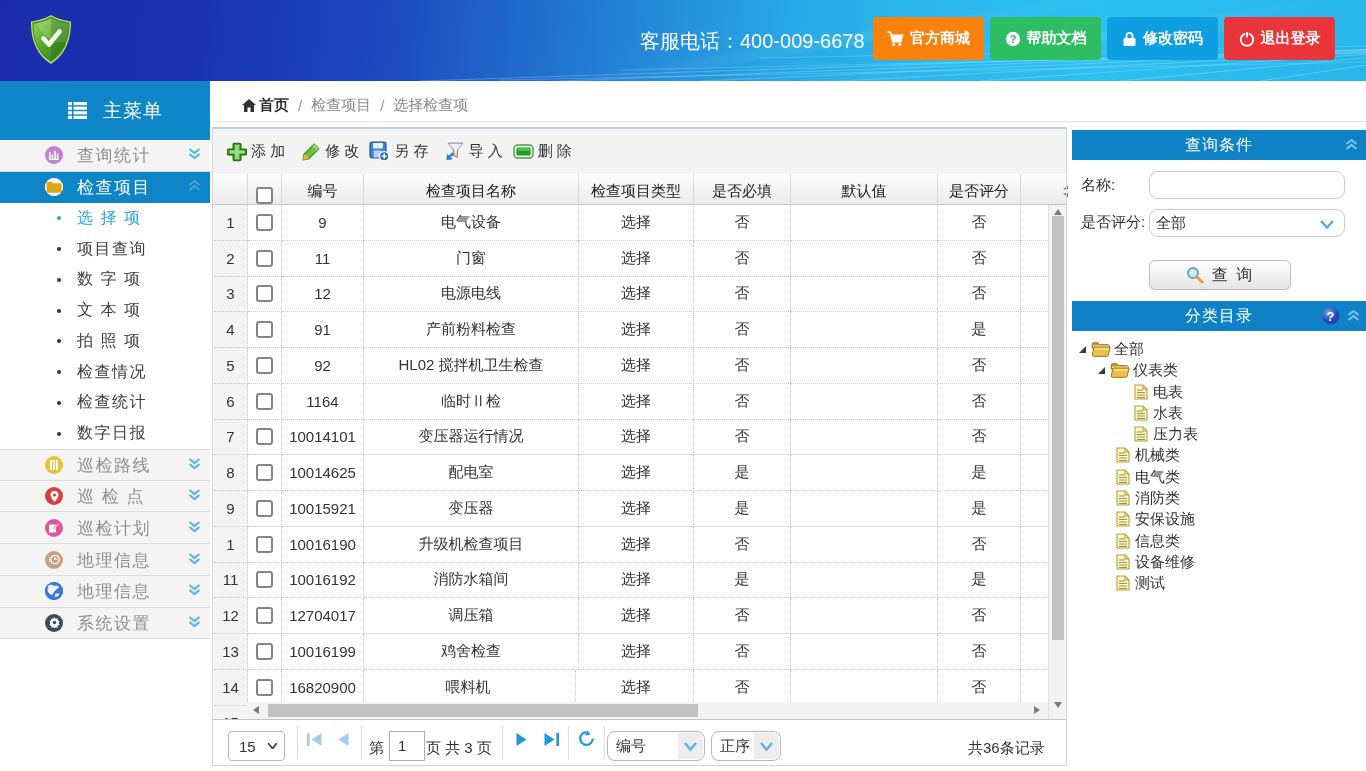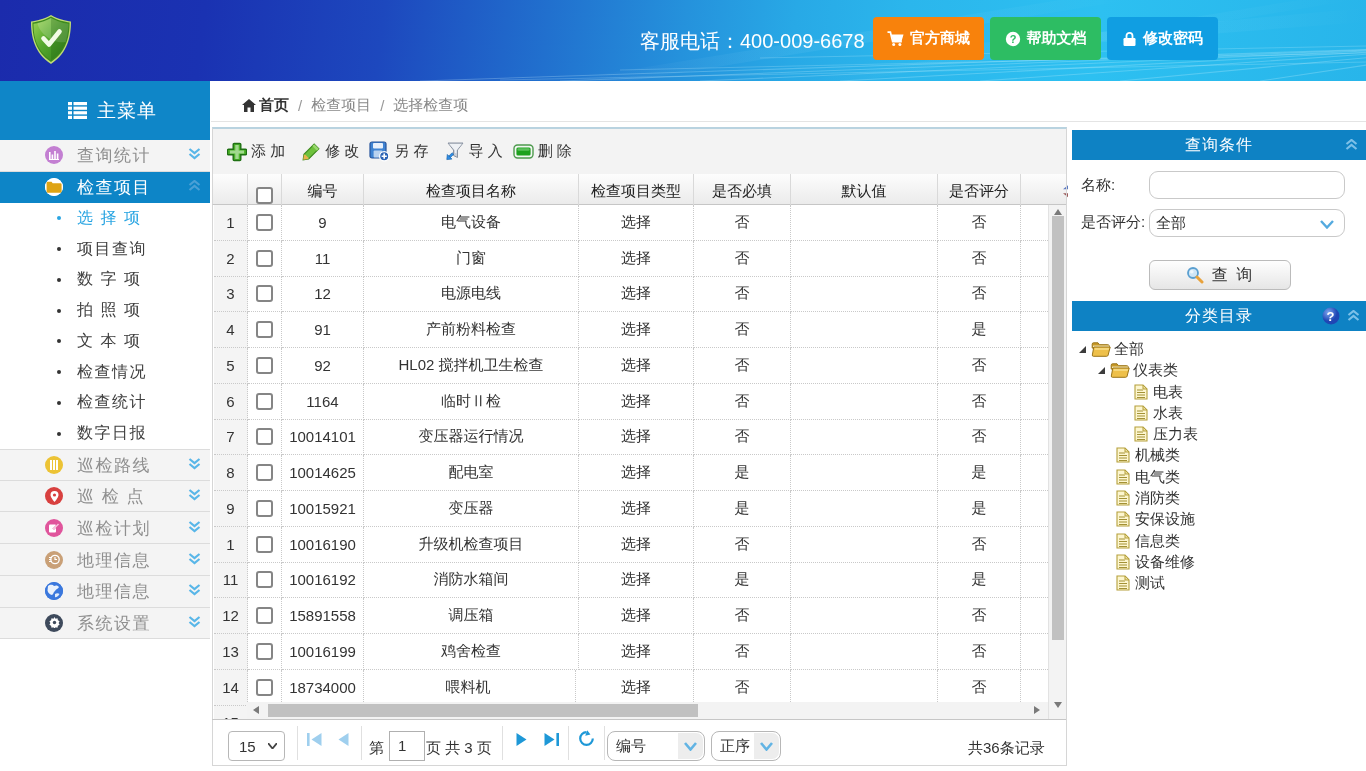--- a/index.html
+++ b/index.html
@@ -15,21 +15,21 @@
 #phone{position:absolute;left:640px;top:28px;font-size:20px;color:#fff;white-space:nowrap}
 .hbtn{position:absolute;top:17px;height:43px;border-radius:4px;color:#fff;font-size:15px;font-weight:bold;display:flex;align-items:center;justify-content:center;white-space:nowrap}
 .hbtn svg{margin-right:6px}
 #b1{left:873px;width:111px;background:#f8820c}
 #b2{left:990px;width:111px;background:#2dbd63}
 #b3{left:1107px;width:111px;background:#109ee2}
 #b4{left:1224px;width:111px;background:#e93439}
 
 #side{position:absolute;left:0;top:81px;width:210px;height:690px;background:#fff}
 #mbar{height:59px;background:#0f86c8;color:#fff;font-size:19px;display:flex;align-items:center}
-#mbar .tx{margin-left:10px;letter-spacing:1px}
+#mbar .tx{margin-left:16px;letter-spacing:1px}
 #mbar svg{margin-left:68px}
 .mrow{position:relative;height:31.7px;background:#f4f4f4;border-bottom:1px solid #dcdcdc;display:flex;align-items:center;color:#8f8f8f;font-size:17px;letter-spacing:1.5px;white-space:nowrap}
 .mrow .mic{position:absolute;left:45px;top:50%;margin-top:-9px;width:18px;height:18px;border-radius:50%;display:flex;align-items:center;justify-content:center}
 .mrow .mtx{position:absolute;left:77px;top:50%;transform:translateY(-50%)}
 .mrow .chv{position:absolute;left:188px;top:50%;transform:translateY(-50%)}
 .mrow.act{background:#0d85c7;color:#fff;border-bottom:none;height:31.3px}
 #submenu{background:#fff}
 .srow{height:30.78px;display:flex;align-items:center;font-size:16px;color:#404040;letter-spacing:1.5px;white-space:nowrap}
 .srow .dot{width:4px;height:4px;border-radius:50%;background:#333;margin-left:57px;margin-right:16px;flex:none}
 .srow.act2{color:#2aa5e2}
@@ -133,20 +133,25 @@
         <circle cx="12.9" cy="13.6" r="1.5" fill="#fff"></circle>
       </svg>官方商城</div>
 <div class="hbtn" id="b2"><svg width="16" height="16" viewBox="0 0 16 16">
         <circle cx="8" cy="8" r="7.2" fill="#fff"></circle>
         <text x="8" y="12" font-size="11" font-weight="bold" fill="#2dbd63" text-anchor="middle" font-family="Liberation Sans">?</text>
       </svg>帮助文档</div>
 <div class="hbtn" id="b3"><svg width="15" height="16" viewBox="0 0 15 16">
         <rect x="1.5" y="7" width="12" height="8" rx="1.2" fill="#fff"></rect>
         <path d="M4.5 7 V4.8 a3 3 0 0 1 6 0 V7" fill="none" stroke="#fff" stroke-width="1.8"></path>
       </svg>修改密码</div>
+<div class="hbtn" id="b4"><svg width="16" height="16" viewBox="0 0 16 16">
+        <circle cx="8" cy="8.6" r="6.2" fill="none" stroke="#fff" stroke-width="1.9"></circle>
+        <line x1="8" y1="0.6" x2="8" y2="7" stroke="#e93439" stroke-width="3.4"></line>
+        <line x1="8" y1="1.2" x2="8" y2="6.4" stroke="#fff" stroke-width="1.9"></line>
+      </svg>退出登录</div>
 </div>
 
 <div id="side">
 <div id="mbar">
       <svg width="19" height="17" viewBox="0 0 19 17">
         <g fill="#fff">
           <rect x="0" y="0" width="4" height="3.2"></rect>
           <rect x="0" y="4.6" width="4" height="3.2"></rect>
           <rect x="0" y="9.2" width="4" height="3.2"></rect>
           <rect x="0" y="13.8" width="4" height="3.2"></rect>
@@ -185,22 +190,22 @@
           <g fill="none" stroke="#4aa0d6" stroke-width="2.2">
             <path d="M1.5 5 L6.5 1 L11.5 5"></path>
             <path d="M1.5 10 L6.5 6 L11.5 10"></path>
           </g>
         </svg></span>
     </div>
 <div id="submenu">
 <div class="srow act2"><span class="dot"></span>选 择 项</div>
 <div class="srow"><span class="dot"></span>项目查询</div>
 <div class="srow"><span class="dot"></span>数 字 项</div>
+<div class="srow"><span class="dot"></span>文 本 项</div>
 <div class="srow"><span class="dot"></span>拍 照 项</div>
-<div class="srow"><span class="dot"></span>文 本 项</div>
 <div class="srow"><span class="dot"></span>检查情况</div>
 <div class="srow"><span class="dot"></span>检查统计</div>
 <div class="srow"><span class="dot"></span>数字日报</div>
 </div>
 <div class="mrow" style="border-top:1px solid #dcdcdc">
       <span class="mic" style="background:#ecc335">
         <svg width="10" height="10" viewBox="0 0 10 10">
           <g fill="#fff">
             <rect x="1" y="0" width="2" height="10"></rect>
             <rect x="4" y="0" width="2" height="10"></rect>
@@ -490,21 +495,21 @@
       <div class="gc" style="left:481px;width:97px">是</div>
       <div class="gc" style="left:578px;width:147px"></div>
       <div class="gc" style="left:725px;width:83px">是</div>
       <div class="gc" style="left:808px;width:27px;border-right:none"></div>
     </div>
     <div class="grow" style="top:393.25px">
       <div class="gc rn" style="left:1px;width:34px">12</div>
       <div class="gc" style="left:35px;width:34px">
         <span class="cb"></span>
       </div>
-      <div class="gc" style="left:69px;width:82px">15891558</div>
+      <div class="gc" style="left:69px;width:82px">12704017</div>
       <div class="gc" style="left:151px;width:215px">调压箱</div>
       <div class="gc" style="left:366px;width:115px">选择</div>
       <div class="gc" style="left:481px;width:97px">否</div>
       <div class="gc" style="left:578px;width:147px"></div>
       <div class="gc" style="left:725px;width:83px">否</div>
       <div class="gc" style="left:808px;width:27px;border-right:none"></div>
     </div>
     <div class="grow" style="top:429.00px">
       <div class="gc rn" style="left:1px;width:34px">13</div>
       <div class="gc" style="left:35px;width:34px">
@@ -516,21 +521,21 @@
       <div class="gc" style="left:481px;width:97px">否</div>
       <div class="gc" style="left:578px;width:147px"></div>
       <div class="gc" style="left:725px;width:83px">否</div>
       <div class="gc" style="left:808px;width:27px;border-right:none"></div>
     </div>
     <div class="grow" style="top:464.75px">
       <div class="gc rn" style="left:1px;width:34px">14</div>
       <div class="gc" style="left:35px;width:34px">
         <span class="cb"></span>
       </div>
-      <div class="gc" style="left:69px;width:82px">18734000</div>
+      <div class="gc" style="left:69px;width:82px">16820900</div>
       <div class="gc" style="left:148px;width:215px">喂料机</div>
       <div class="gc" style="left:366px;width:115px">选择</div>
       <div class="gc" style="left:481px;width:97px">否</div>
       <div class="gc" style="left:578px;width:147px"></div>
       <div class="gc" style="left:725px;width:83px">否</div>
       <div class="gc" style="left:808px;width:27px;border-right:none"></div>
     </div>
     <div class="grow" style="top:500.50px">
       <div class="gc rn" style="left:1px;width:34px">15</div>
       <div class="gc" style="left:35px;width:34px"></div>

